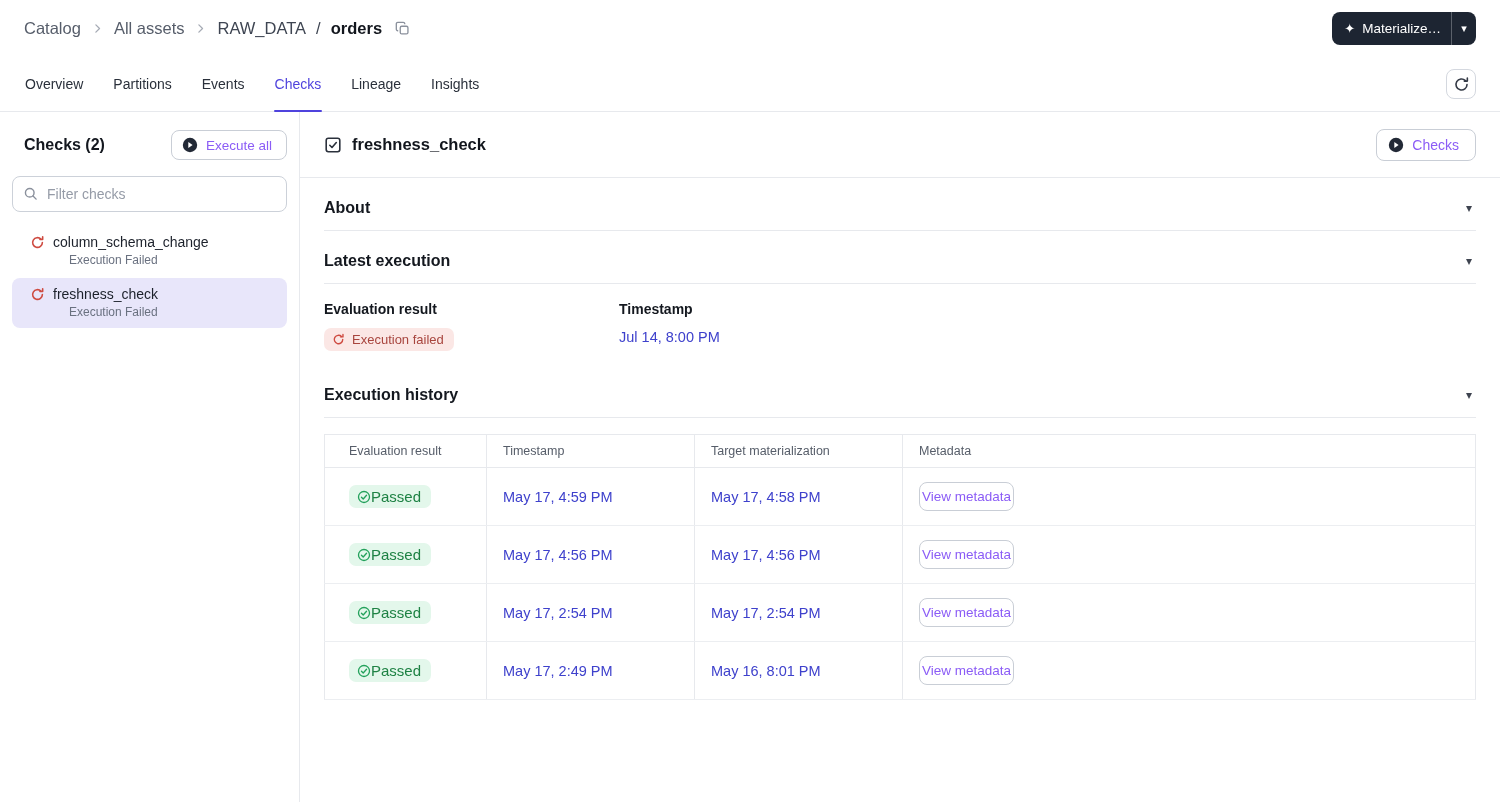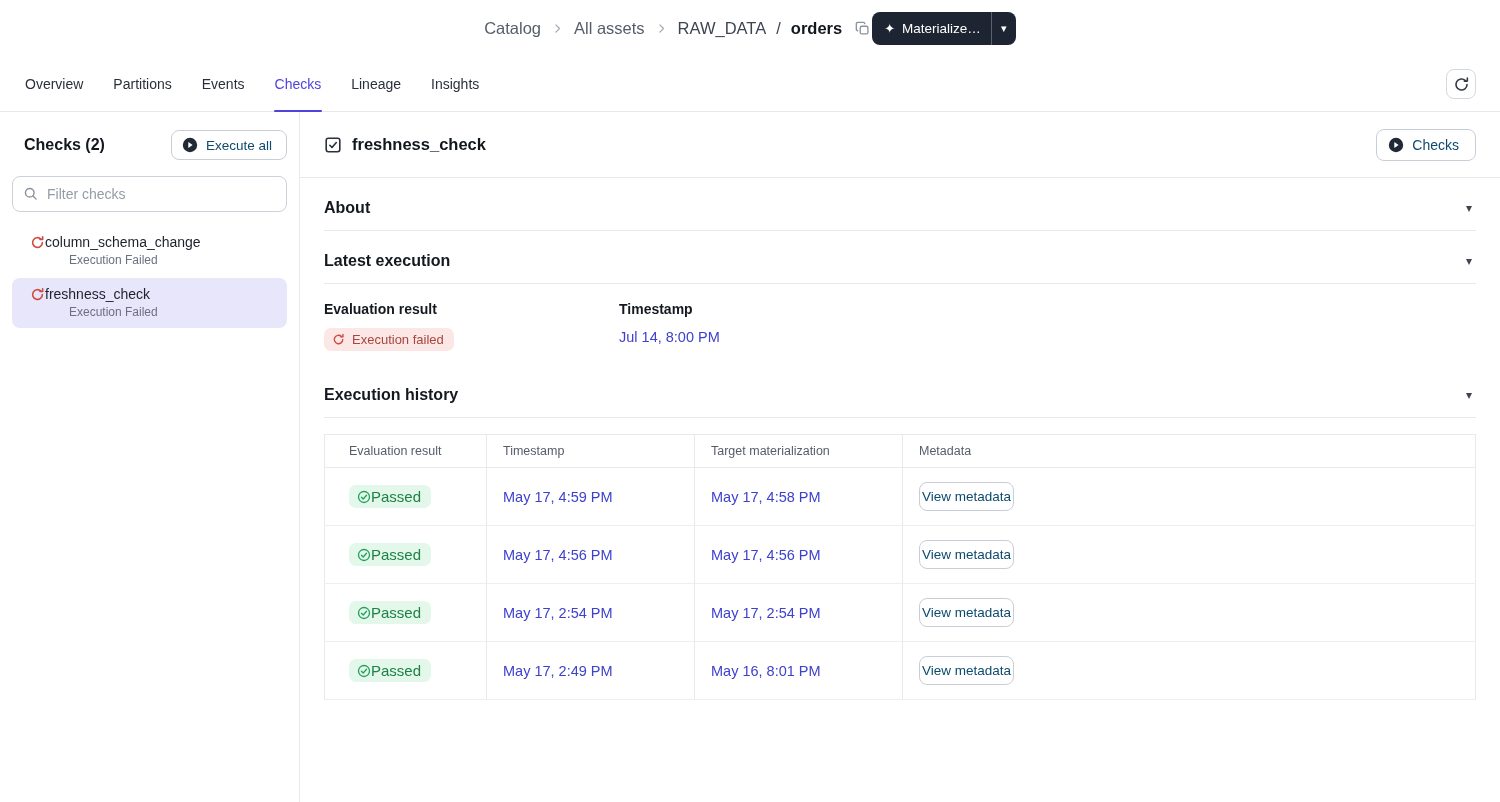--- a/index.html
+++ b/index.html
@@ -17,21 +17,21 @@
     --text:#14181F;
     --muted:#6A7180;
   }
   *{box-sizing:border-box}
   html,body{margin:0;padding:0;overflow:hidden}
   body{
     width:1500px;height:802px;background:#fff;color:var(--text);
     font-family:"Liberation Sans", sans-serif;
   }
   
-  .topbar{height:57px;display:flex;align-items:center;justify-content:center;padding:0 24px}
+  .topbar{height:57px;display:flex;align-items:center;justify-content:space-between;padding:0 24px}
   .breadcrumb{display:flex;align-items:center;gap:10px;font-size:16.5px}
   .crumb-link{color:#565D6A;font-weight:500;cursor:pointer}
   .crumb-group{color:#3E4552;font-weight:500;cursor:pointer}
   .crumb-slash{color:#3E4552}
   .crumb-asset{color:#12161D;font-weight:700}
   .icon{display:inline-flex;align-items:center;justify-content:center}
   .copy-btn{background:none;border:0;padding:2px;margin-left:1px;cursor:pointer;display:flex}
   .materialize{display:flex;align-items:stretch;background:var(--dark-btn);border-radius:8px;color:#fff;height:33px;overflow:hidden}
   .materialize-main{display:flex;align-items:center;gap:7px;padding:0 10px 0 12px;font-size:13.5px;font-weight:500;cursor:pointer;white-space:nowrap}
   .sparkle{font-size:13px;line-height:1}
@@ -41,30 +41,30 @@
   .tabs{display:flex;gap:28px;height:100%}
   .tab{position:relative;display:flex;align-items:center;font-size:14px;font-weight:500;color:#2A303B;background:none;border:0;padding:0 1px;cursor:pointer;font-family:inherit}
   .tab.is-active{color:var(--accent)}
   .tab.is-active::after{content:"";position:absolute;left:0;right:0;bottom:-1px;height:2px;background:var(--accent);border-radius:1px}
   .refresh-btn{margin-left:auto;width:30px;height:30px;border:1px solid #D4D8DF;border-radius:8px;background:#fff;display:flex;align-items:center;justify-content:center;cursor:pointer}
   
   .content{display:flex;height:690px}
   .sidebar{width:300px;flex:0 0 300px;border-right:1px solid var(--border);display:flex;flex-direction:column}
   .sidebar-head{display:flex;align-items:center;justify-content:space-between;padding:18px 12px 14px 24px}
   .sidebar-title{font-size:16px;font-weight:700;color:var(--text)}
-  .btn{display:inline-flex;align-items:center;gap:8px;background:#fff;border:1px solid #C9CED6;border-radius:8px;font-family:inherit;cursor:pointer;color:#0c4a6e;font-weight:500}
+  .btn{display:inline-flex;align-items:center;gap:8px;background:#fff;border:1px solid #C9CED6;border-radius:8px;font-family:inherit;cursor:pointer;color:#8b5cf6;font-weight:500}
   .btn-exec-all{font-size:13.5px;padding:6px 14px 6px 10px}
   .filter-wrap{margin:2px 12px 10px;position:relative}
   .filter-input{width:100%;height:36px;border:1px solid #CCD1D9;border-radius:8px;padding:0 10px 0 34px;font-size:14px;font-family:inherit;color:#1A1E27;outline:none}
   .filter-input::placeholder{color:#959BA7}
   .search-icon{position:absolute;left:11px;top:10px}
   .check-list{list-style:none;margin:4px 0 0;padding:0 12px}
   .check-item{border-radius:8px;padding:8px 8px 9px 18px;cursor:pointer;margin-bottom:2px}
   .check-item.is-active{background:var(--selected)}
-  .check-row{display:flex;align-items:center;}
+  .check-row{display:flex;align-items:center;gap:8px}
   .check-name{font-size:14px;color:#1C212B}
   .check-status{font-size:12px;color:var(--muted);margin-left:39px;margin-top:3px}
   
   .main{flex:1;display:flex;flex-direction:column;min-width:0}
   .main-head{height:66px;flex:0 0 66px;display:flex;align-items:center;justify-content:space-between;padding:0 24px;border-bottom:1px solid var(--border)}
   .main-title-wrap{display:flex;align-items:center;gap:10px}
   .main-title{font-size:16.5px;font-weight:700;color:#12161D}
   .btn-execute{font-size:14px;padding:7px 16px 7px 11px}
   .main-body{padding:0 24px;overflow:hidden}
   .section-head{display:flex;align-items:center;justify-content:space-between;padding:21px 4px 13px 0;border-bottom:1px solid var(--border);cursor:pointer}

